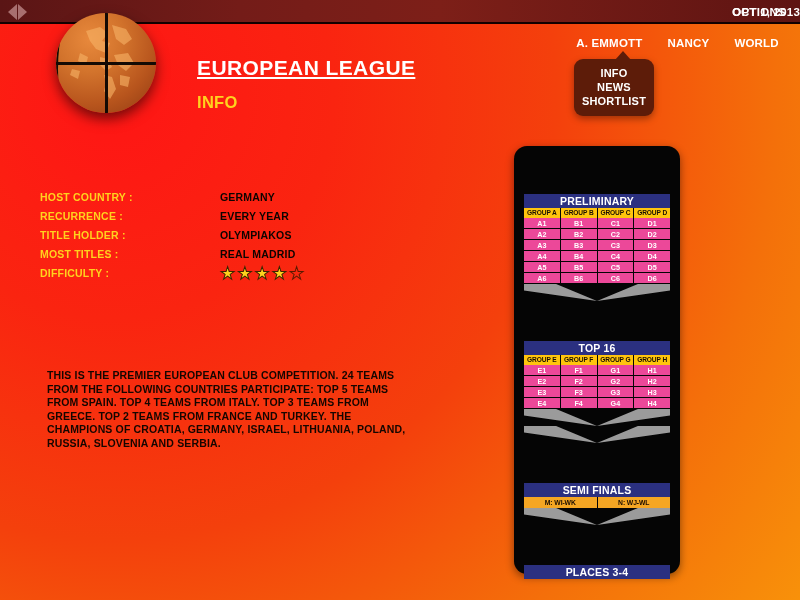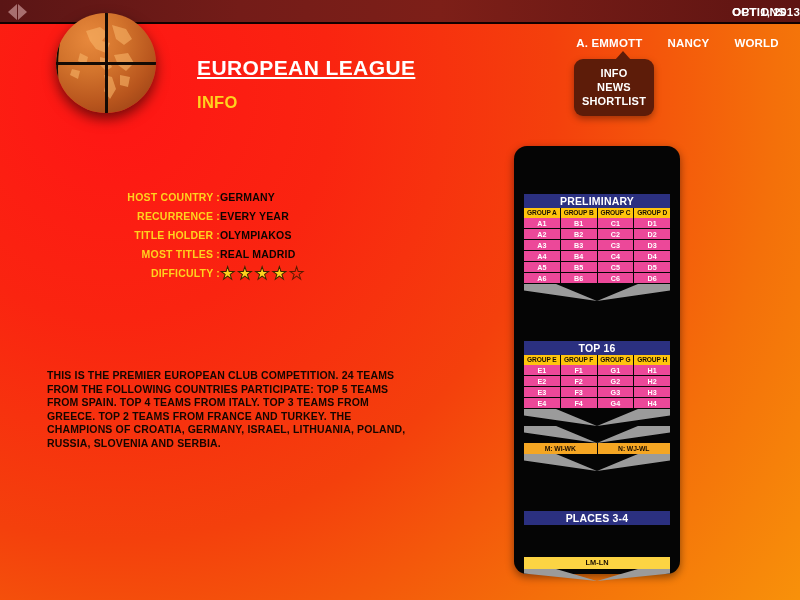--- a/index.html
+++ b/index.html
@@ -173,21 +173,20 @@
     width: 320px;
   }
   .frow {
     display: flex;
     align-items: center;
     height: 18px;
     margin-bottom: 1px;
   }
   .flabel {
     width: 180px;
-    text-align: right;
     color: #ffd21e;
     font-size: 10.5px;
     font-weight: bold;
     letter-spacing: .2px;
     padding-right: 0;
   }
   .fvalue {
     color: #0d0400;
     font-size: 10.5px;
     font-weight: bold;
@@ -471,20 +470,21 @@
           </div>
         </div>
     </div>
 
     <div class="funnel"></div>
 
 
     <div class="funnel"></div>
 
     <div class="stage">
+      <div class="stage-title">SEMI FINALS</div>
       <div class="pairs" id="sf-body">
           <div>M: WI-WK</div>
           <div>N: WJ-WL</div>
         </div>
     </div>
 
     <div class="funnel"></div>
 
     <div class="stage">
       <div class="stage-title">PLACES 3-4</div>

